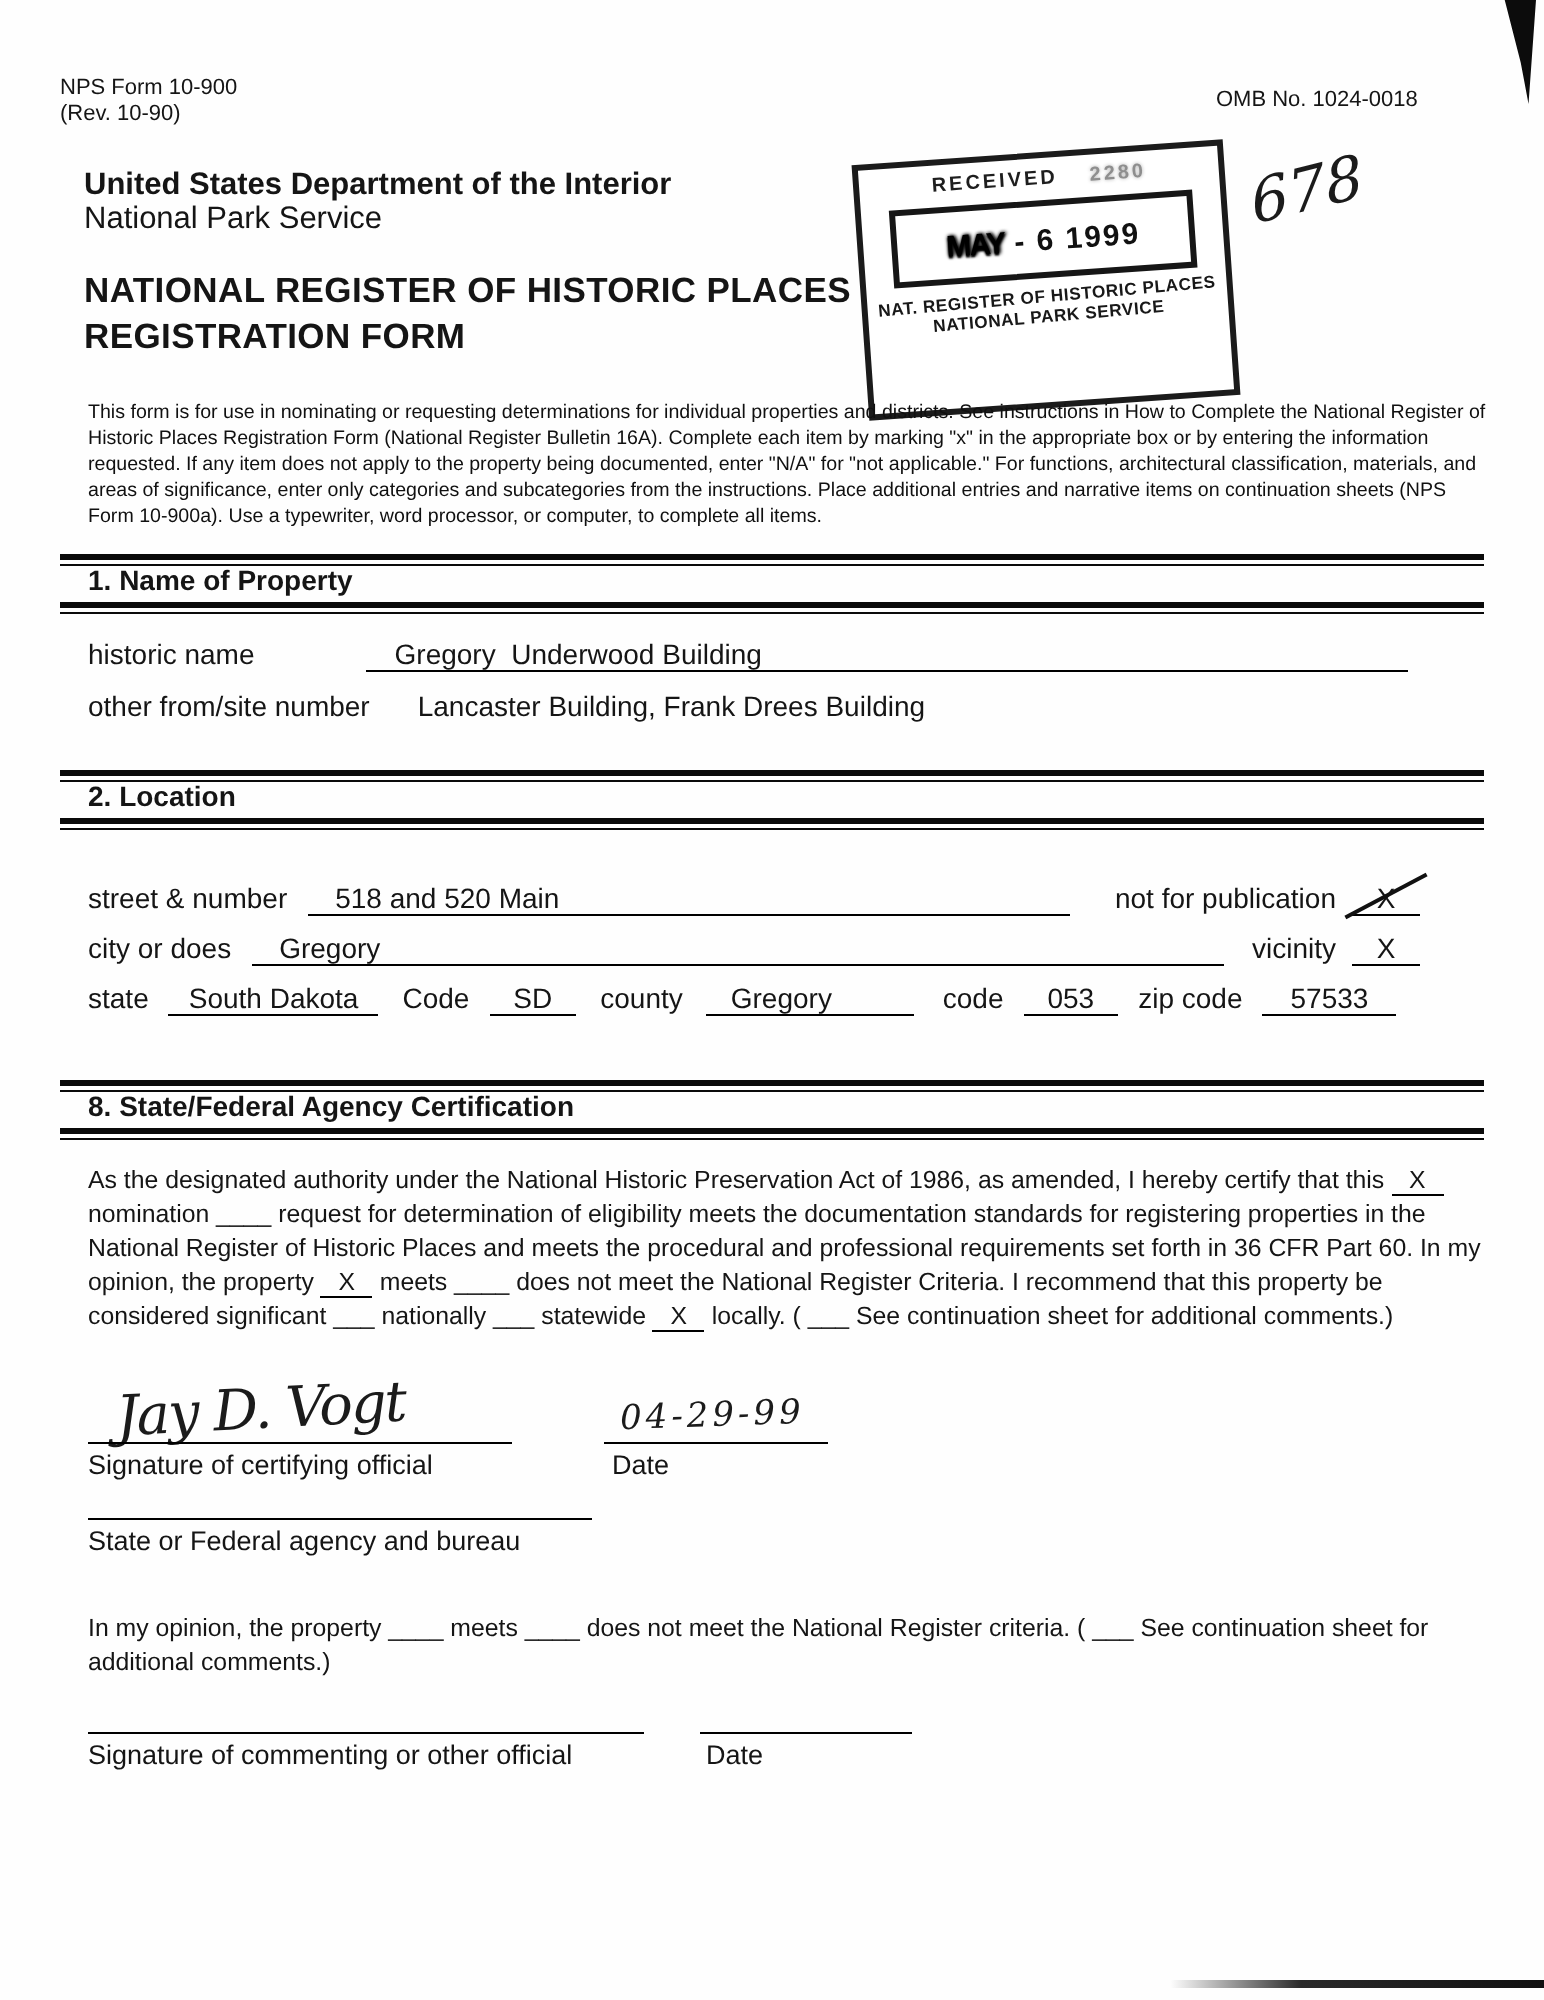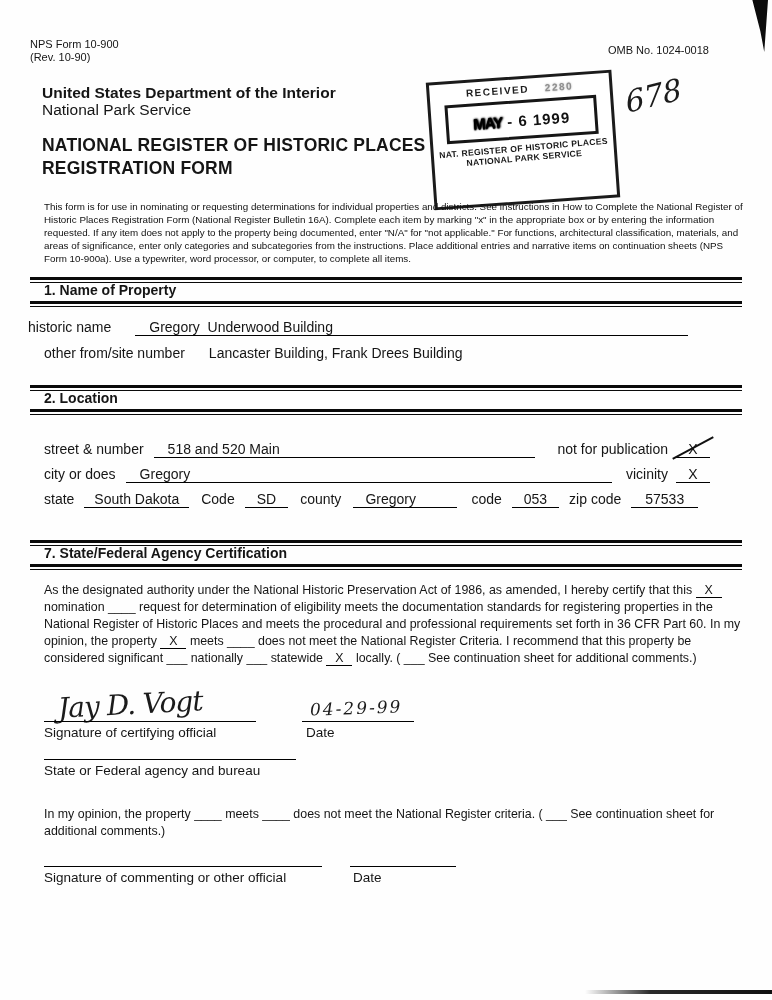--- a/index.html
+++ b/index.html
@@ -77,21 +77,21 @@
   </div>
 
   <div class="abs hand" style="left:625px;top:78px;font-size:30px;transform:rotate(-14deg) skewX(-6deg);">678</div>
 
   <div class="abs instr" style="left:44px;top:200px;width:700px;">This form is for use in nominating or requesting determinations for individual properties and districts.  See instructions in How to Complete the National Register of Historic Places Registration Form (National Register Bulletin 16A).  Complete each item by marking "x" in the appropriate box or by entering the information requested.  If any item does not apply to the property being documented, enter "N/A" for "not applicable."  For functions, architectural classification, materials, and areas of significance, enter only categories and subcategories from the instructions.  Place additional entries and narrative items on continuation sheets (NPS Form 10-900a).  Use a typewriter, word processor, or computer, to complete all items.</div>
 
   <div class="abs secbar" style="top:277px;"></div>
   <div class="abs sechdr" style="left:44px;top:282px;">1. Name of Property</div>
   <div class="abs secbar" style="top:301px;"></div>
 
-  <div class="abs row" style="left:28px;top:319px;width:660px;">
+  <div class="abs row" style="left:44px;top:319px;width:660px;gap:32px;">
     <span class="lbl">historic name</span>
     <span class="ul grow pad val" style="margin-left:24px;">Gregory  Underwood Building</span>
   </div>
   <div class="abs row" style="left:44px;top:345px;">
     <span class="lbl">other from/site number</span>
     <span class="val" style="margin-left:24px;">Lancaster Building, Frank Drees Building</span>
   </div>
 
   <div class="abs secbar" style="top:385px;"></div>
   <div class="abs sechdr" style="left:44px;top:390px;">2. Location</div>
@@ -118,21 +118,21 @@
     <span class="ul val" style="margin-left:10px;padding:0 12px;">SD</span>
     <span class="lbl" style="margin-left:12px;">county</span>
     <span class="ul val" style="margin-left:12px;padding:0 12px;min-width:80px;">Gregory</span>
     <span class="lbl" style="margin-left:14px;">code</span>
     <span class="ul val" style="margin-left:10px;padding:0 12px;">053</span>
     <span class="lbl" style="margin-left:10px;text-align:right;">zip code</span>
     <span class="ul val" style="margin-left:10px;padding:0 14px;">57533</span>
   </div>
 
   <div class="abs secbar" style="top:540px;"></div>
-  <div class="abs sechdr" style="left:44px;top:545px;">7. State/Federal Agency Certification</div>
+  <div class="abs sechdr" style="left:44px;top:545px;">8. State/Federal Agency Certification</div>
   <div class="abs secbar" style="top:564px;"></div>
 
   <div class="abs cert" style="left:44px;top:582px;">
     <span>As the designated authority under the National Historic Preservation Act of 1986, as amended, I hereby certify that this</span>
     <span class="xm">X</span>
     <span>nomination ____ request for determination of eligibility meets the documentation standards for registering properties in the National Register of Historic Places and meets the procedural and professional requirements set forth in 36 CFR Part 60.  In my opinion, the property</span>
     <span class="xm">X</span>
     <span>meets ____ does not meet the National Register Criteria. I recommend that this property be considered significant ___ nationally ___ statewide</span>
     <span class="xm">X</span>
     <span>locally.  ( ___ See continuation sheet for additional comments.)</span>

